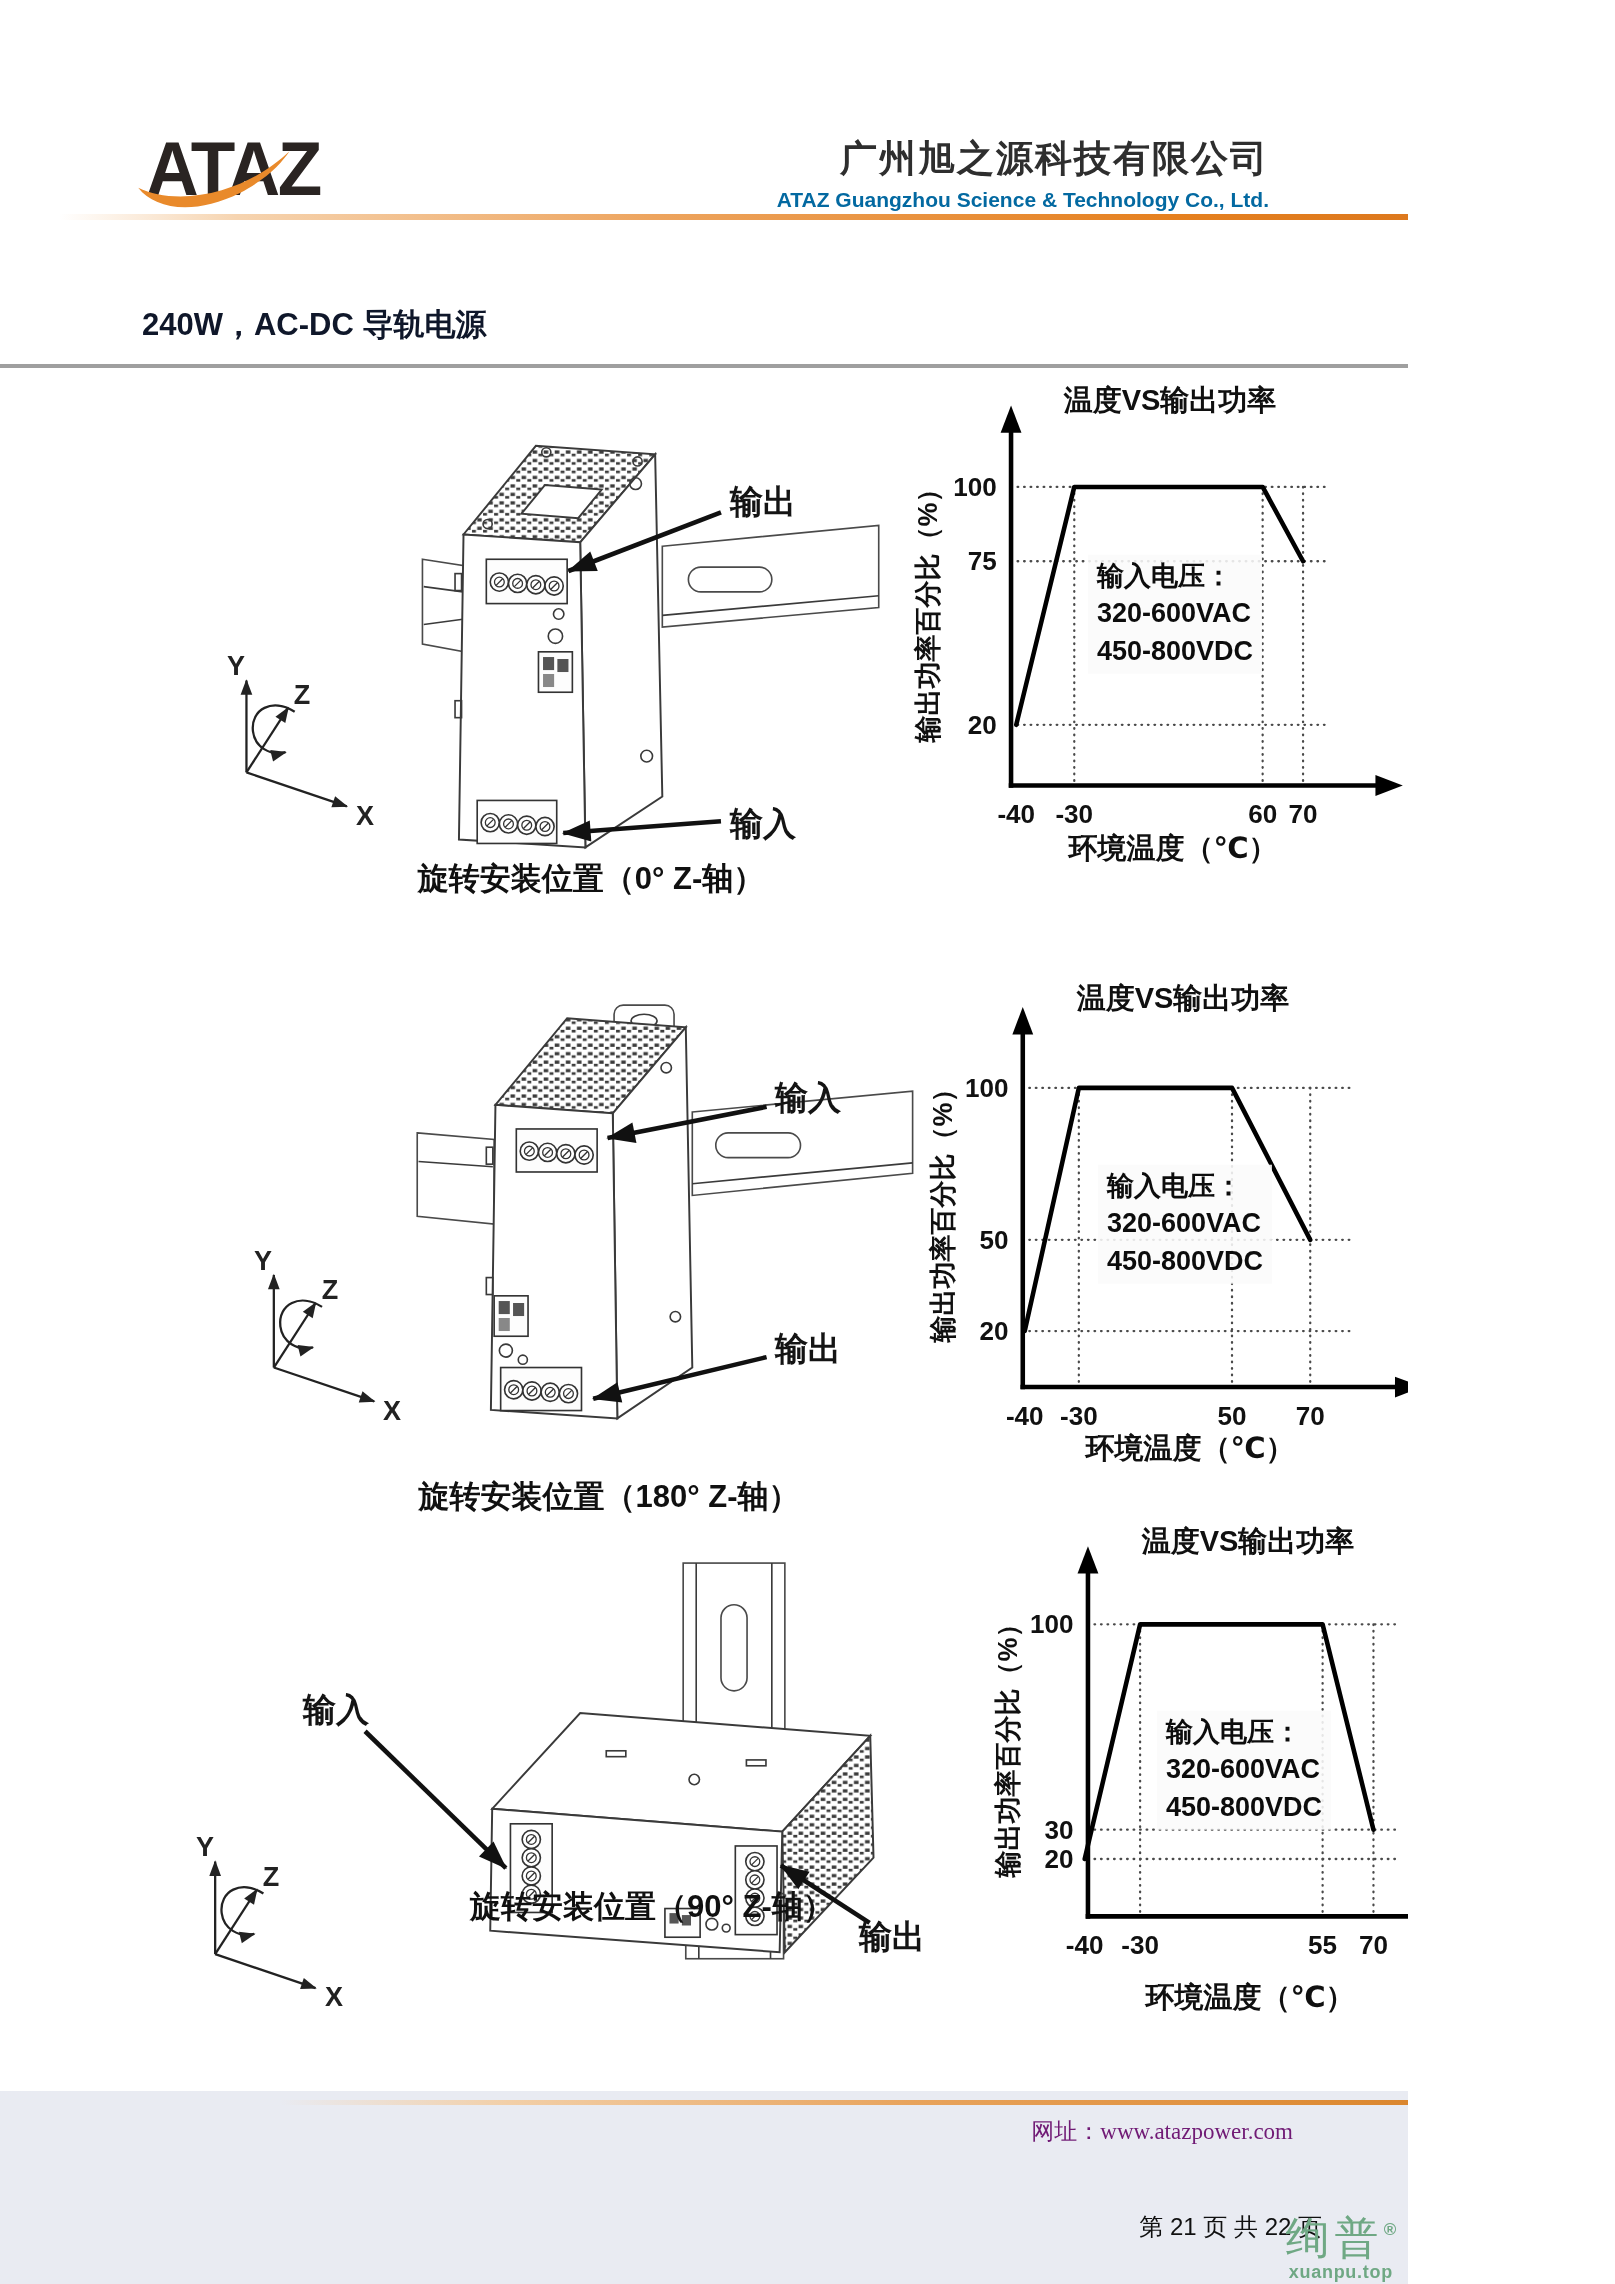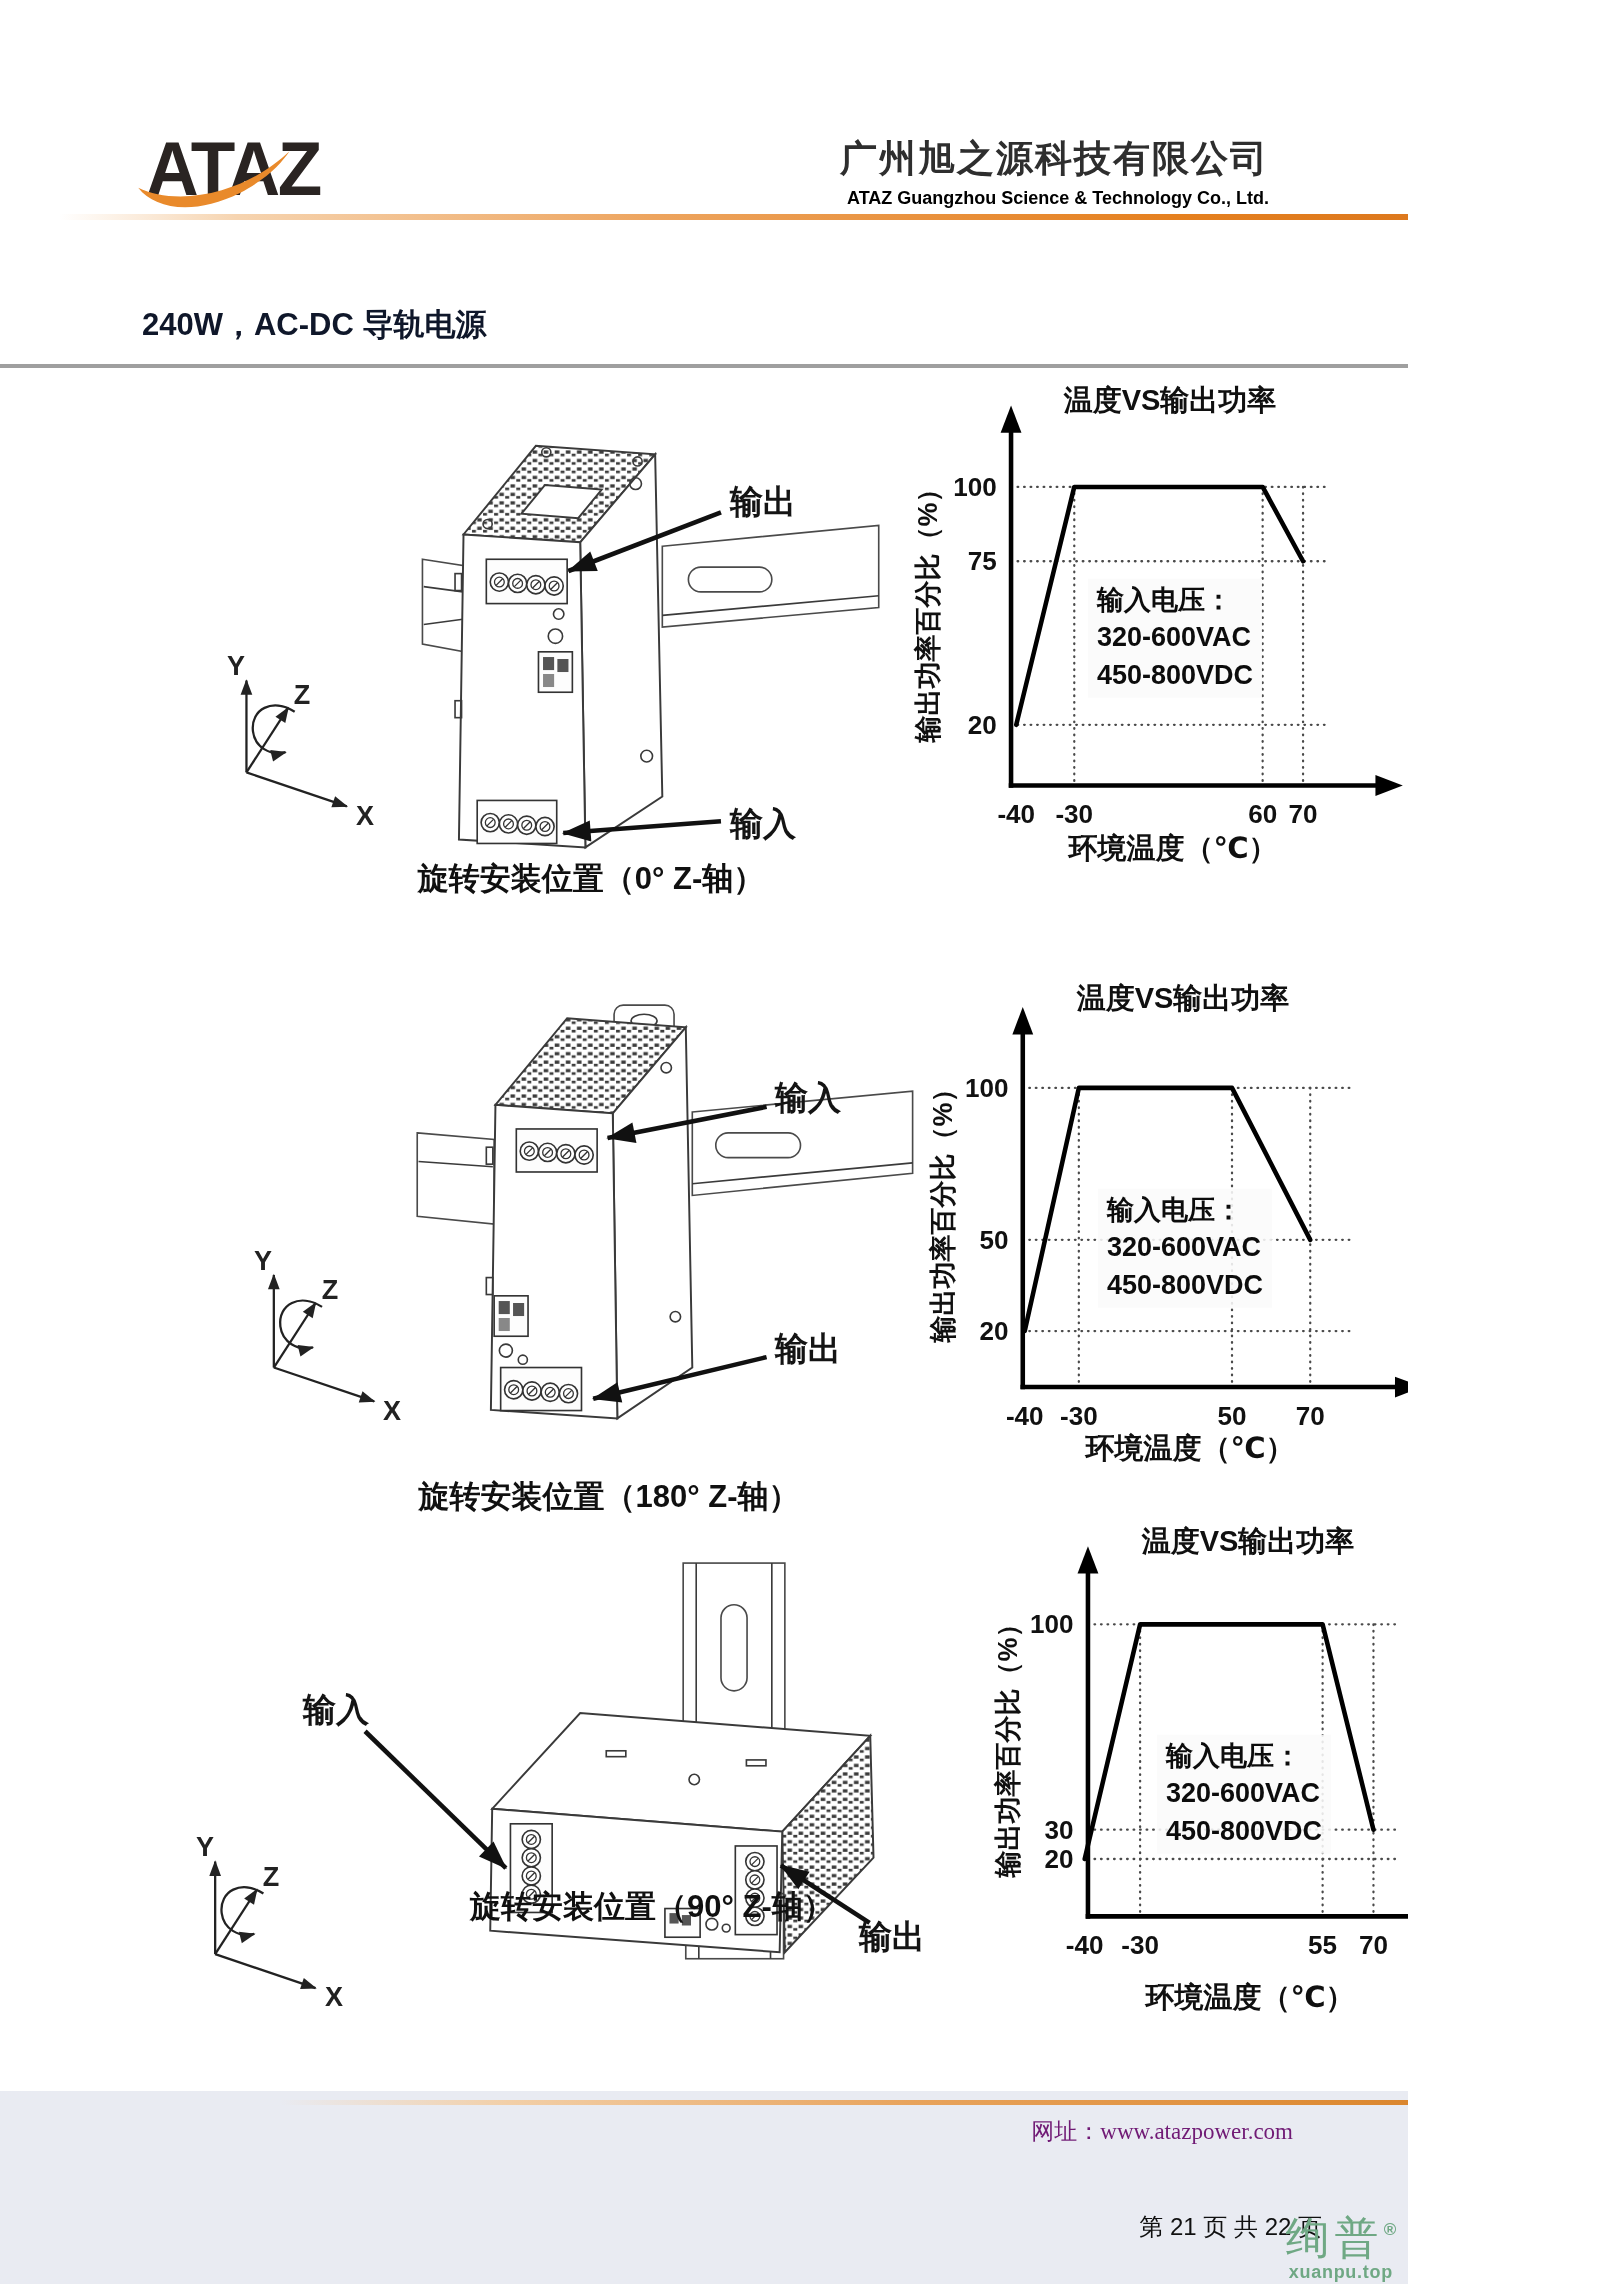--- a/index.html
+++ b/index.html
@@ -4,38 +4,38 @@
 <style>
   html,body{margin:0;padding:0;background:#ffffff;}
   .page{position:relative;width:1408px;height:2284px;background:#ffffff;overflow:hidden;
         font-family:"Liberation Sans","DejaVu Sans",sans-serif;color:#111;}
 
   
   .logo-text{position:absolute;left:146px;top:125px;font-size:76px;font-weight:900;
              color:#2a2422;letter-spacing:-2.6px;transform:scaleX(.96);transform-origin:left top;}
   .company{position:absolute;right:139px;top:134px;text-align:right;}
   .company-cn{font-size:37px;font-weight:700;color:#2e2e2e;letter-spacing:2px;}
-  .company-en{font-size:18px;font-weight:700;color:#000000;margin-top:4px;}
+  .company-en{font-size:21px;font-weight:700;color:#0369a1;margin-top:4px;}
   .accent-line{position:absolute;left:59px;top:214px;width:1487px;height:5.9px;
     background:linear-gradient(to right,rgba(255,255,255,0),#f6d4b0 12%,#eda45e 40%,#e5801f 75%,#d8741c 100%);}
   .series-title{position:absolute;left:139px;top:240px;font-size:50px;font-weight:800;color:#0f0f0f;letter-spacing:-0.7px;}
   .series-subtitle{position:absolute;left:142px;top:304px;font-size:31px;font-weight:700;color:#0f172a;}
   .gray-line{position:absolute;left:0;top:364px;width:1546px;height:3.9px;background:#9f9f9f;}
 
   
   .dev-label{position:absolute;transform:translateX(-50%);font-size:33px;font-weight:700;color:#141414;white-space:nowrap;}
   .axis-label{position:absolute;transform:translate(-50%,-50%);font-size:27px;font-weight:600;color:#222;}
   .caption{position:absolute;transform:translateX(-50%);font-size:31px;font-weight:600;color:#101010;white-space:nowrap;}
 
   
   .chart-title{position:absolute;transform:translateX(-50%);font-size:29px;font-weight:700;color:#101010;white-space:nowrap;}
   .chart-ylabel{position:absolute;transform:translate(-50%,-50%) rotate(-90deg);font-size:27px;font-weight:600;color:#101010;white-space:nowrap;}
   .chart-xlabel{position:absolute;transform:translateX(-50%);font-size:29px;font-weight:700;color:#101010;white-space:nowrap;}
   .chart-anno{position:absolute;transform:translate(-50%,-50%);font-size:27px;font-weight:700;color:#0c0c0c;
-              line-height:1.4;background:rgba(251,251,251,.88);padding:2.6px 9px;white-space:nowrap;margin-top:24px;}
+              line-height:1.4;background:rgba(251,251,251,.88);padding:2.6px 9px;white-space:nowrap;}
 
   
   svg.overlay{position:absolute;left:0;top:0;pointer-events:none;}
   .ln{stroke:#3a3a3a;stroke-width:2.5;fill:none;}
   .face{stroke:#3a3a3a;stroke-width:3;fill:#ffffff;}
   .facev{stroke:#3a3a3a;stroke-width:3;}
   .rail{stroke:#4a4a4a;stroke-width:2.5;fill:#ffffff;}
   .blk{stroke:#333;stroke-width:2.5;fill:#fdfdfd;}
   .grid{stroke:#4a4a4a;stroke-width:3.5;stroke-dasharray:1 9;stroke-linecap:round;fill:none;}
   .axis{stroke:#000;stroke-width:7;stroke-linecap:square;fill:none;}

